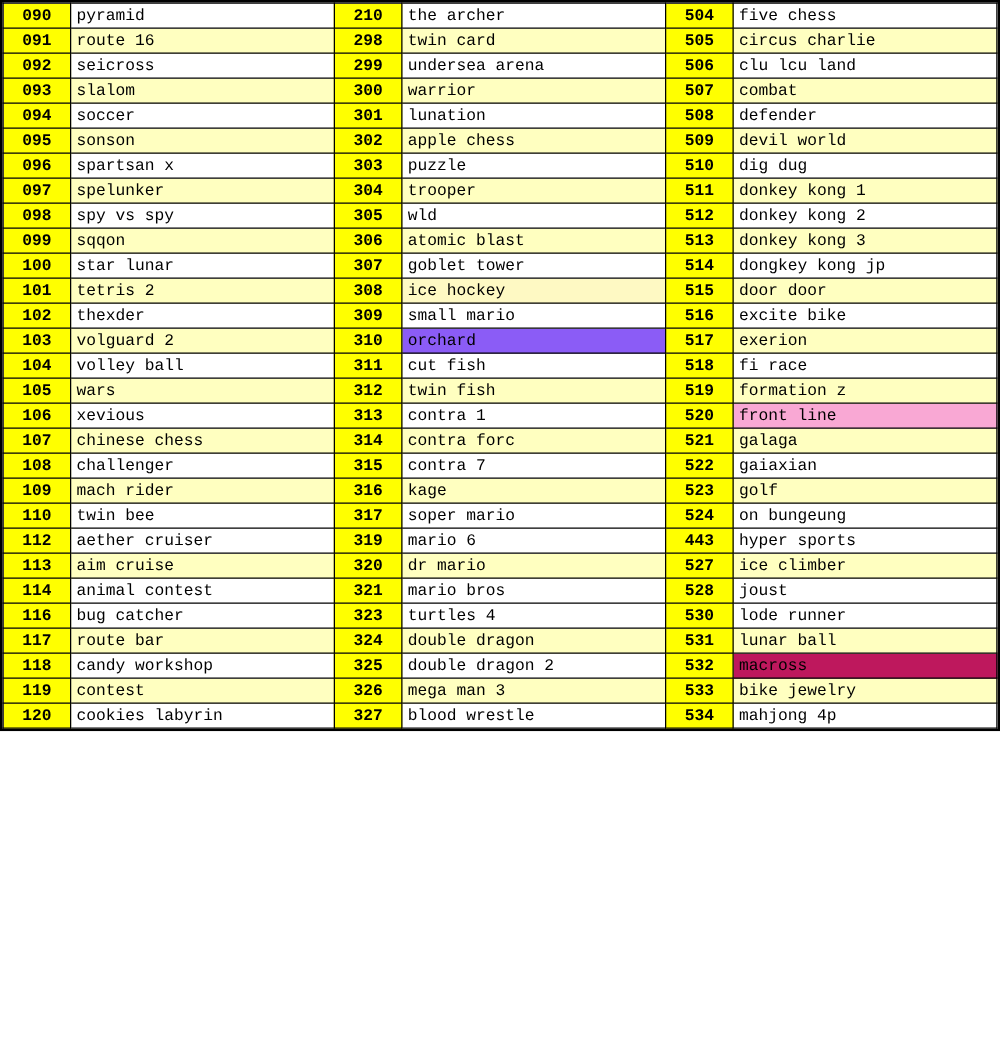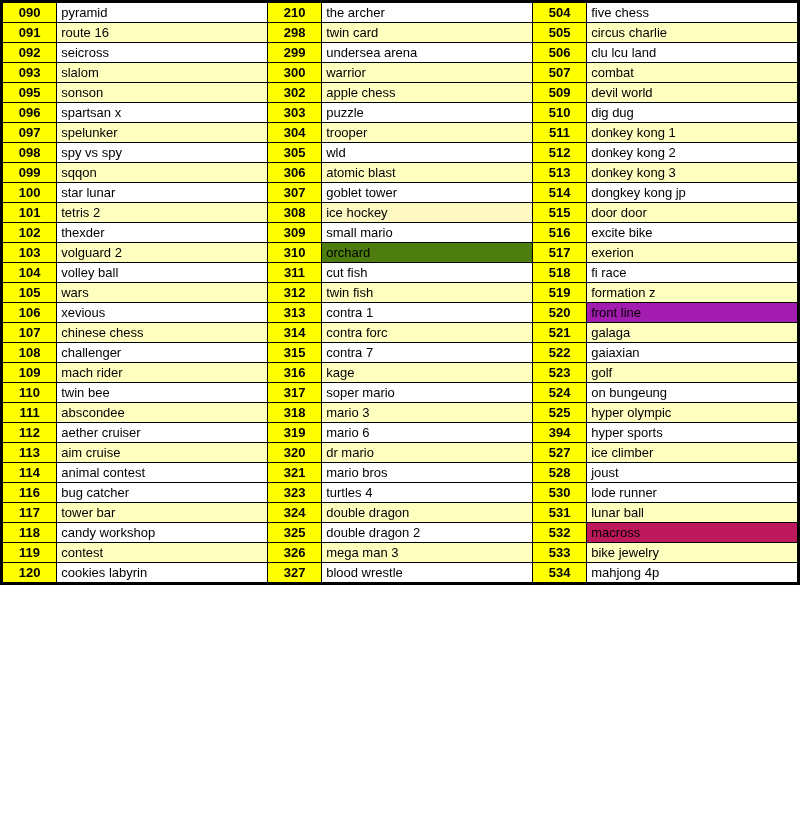--- a/index.html
+++ b/index.html
@@ -8,20 +8,21 @@
       font-size: 13px;
       background: white;
     }
     .table-container {
       width: 800px;
       border: 2px solid black;
     }
     table {
       width: 100%;
       border-collapse: collapse;
+      font-family: Liberation Mono, monospace;
     }
     td {
       border: 1px solid black;
       padding: 2px 4px;
       white-space: nowrap;
     }
     .num-cell {
       background-color: #ffff00;
       font-weight: bold;
       width: 45px;
@@ -67,20 +68,28 @@
   </tr>
         <tr>
     <td class="num-cell">093</td>
     <td class="name-cell" style="background-color:#ffffc0">slalom</td>
     <td class="num-cell">300</td>
     <td class="name-cell" style="background-color:#ffffc0">warrior</td>
     <td class="num-cell">507</td>
     <td class="name-cell" style="background-color:#ffffc0">combat</td>
   </tr>
         <tr>
+    <td class="num-cell">094</td>
+    <td class="name-cell" style="background-color:white">soccer</td>
+    <td class="num-cell">301</td>
+    <td class="name-cell" style="background-color:white">lunation</td>
+    <td class="num-cell">508</td>
+    <td class="name-cell" style="background-color:white">defender</td>
+  </tr>
+        <tr>
     <td class="num-cell">095</td>
     <td class="name-cell" style="background-color:#ffffc0">sonson</td>
     <td class="num-cell">302</td>
     <td class="name-cell" style="background-color:#ffffc0">apple chess</td>
     <td class="num-cell">509</td>
     <td class="name-cell" style="background-color:#ffffc0">devil world</td>
   </tr>
         <tr>
     <td class="num-cell">096</td>
     <td class="name-cell" style="background-color:white">spartsan x</td>
@@ -134,21 +143,21 @@
     <td class="name-cell" style="background-color:white">thexder</td>
     <td class="num-cell">309</td>
     <td class="name-cell" style="background-color:white">small mario</td>
     <td class="num-cell">516</td>
     <td class="name-cell" style="background-color:white">excite bike</td>
   </tr>
         <tr>
     <td class="num-cell">103</td>
     <td class="name-cell" style="background-color:#ffffc0">volguard 2</td>
     <td class="num-cell">310</td>
-    <td class="name-cell" style="background-color:#4d7c0f">orchard</td>
+    <td class="name-cell" style="background-color:#8b5cf6">orchard</td>
     <td class="num-cell">517</td>
     <td class="name-cell" style="background-color:#ffffc0">exerion</td>
   </tr>
         <tr>
     <td class="num-cell">104</td>
     <td class="name-cell" style="background-color:white">volley ball</td>
     <td class="num-cell">311</td>
     <td class="name-cell" style="background-color:white">cut fish</td>
     <td class="num-cell">518</td>
     <td class="name-cell" style="background-color:white">fi race</td>
@@ -160,21 +169,21 @@
     <td class="name-cell" style="background-color:#ffffc0">twin fish</td>
     <td class="num-cell">519</td>
     <td class="name-cell" style="background-color:#ffffc0">formation z</td>
   </tr>
         <tr>
     <td class="num-cell">106</td>
     <td class="name-cell" style="background-color:white">xevious</td>
     <td class="num-cell">313</td>
     <td class="name-cell" style="background-color:white">contra 1</td>
     <td class="num-cell">520</td>
-    <td class="name-cell" style="background-color:#a21caf">front line</td>
+    <td class="name-cell" style="background-color:#f9a8d4">front line</td>
   </tr>
         <tr>
     <td class="num-cell">107</td>
     <td class="name-cell" style="background-color:#ffffc0">chinese chess</td>
     <td class="num-cell">314</td>
     <td class="name-cell" style="background-color:#ffffc0">contra forc</td>
     <td class="num-cell">521</td>
     <td class="name-cell" style="background-color:#ffffc0">galaga</td>
   </tr>
         <tr>
@@ -195,33 +204,25 @@
   </tr>
         <tr>
     <td class="num-cell">110</td>
     <td class="name-cell" style="background-color:white">twin bee</td>
     <td class="num-cell">317</td>
     <td class="name-cell" style="background-color:white">soper mario</td>
     <td class="num-cell">524</td>
     <td class="name-cell" style="background-color:white">on bungeung</td>
   </tr>
         <tr>
-    <td class="num-cell">111</td>
-    <td class="name-cell" style="background-color:#ffffc0">abscondee</td>
-    <td class="num-cell">318</td>
-    <td class="name-cell" style="background-color:#ffffc0">mario 3</td>
-    <td class="num-cell">525</td>
-    <td class="name-cell" style="background-color:#ffffc0">hyper olympic</td>
-  </tr>
-        <tr>
     <td class="num-cell">112</td>
     <td class="name-cell" style="background-color:white">aether cruiser</td>
     <td class="num-cell">319</td>
     <td class="name-cell" style="background-color:white">mario 6</td>
-    <td class="num-cell">394</td>
+    <td class="num-cell">443</td>
     <td class="name-cell" style="background-color:white">hyper sports</td>
   </tr>
         <tr>
     <td class="num-cell">113</td>
     <td class="name-cell" style="background-color:#ffffc0">aim cruise</td>
     <td class="num-cell">320</td>
     <td class="name-cell" style="background-color:#ffffc0">dr mario</td>
     <td class="num-cell">527</td>
     <td class="name-cell" style="background-color:#ffffc0">ice climber</td>
   </tr>
@@ -236,21 +237,21 @@
         <tr>
     <td class="num-cell">116</td>
     <td class="name-cell" style="background-color:white">bug catcher</td>
     <td class="num-cell">323</td>
     <td class="name-cell" style="background-color:white">turtles 4</td>
     <td class="num-cell">530</td>
     <td class="name-cell" style="background-color:white">lode runner</td>
   </tr>
         <tr>
     <td class="num-cell">117</td>
-    <td class="name-cell" style="background-color:#ffffc0">tower bar</td>
+    <td class="name-cell" style="background-color:#ffffc0">route bar</td>
     <td class="num-cell">324</td>
     <td class="name-cell" style="background-color:#ffffc0">double dragon</td>
     <td class="num-cell">531</td>
     <td class="name-cell" style="background-color:#ffffc0">lunar ball</td>
   </tr>
         <tr>
     <td class="num-cell">118</td>
     <td class="name-cell" style="background-color:white">candy workshop</td>
     <td class="num-cell">325</td>
     <td class="name-cell" style="background-color:white">double dragon 2</td>

